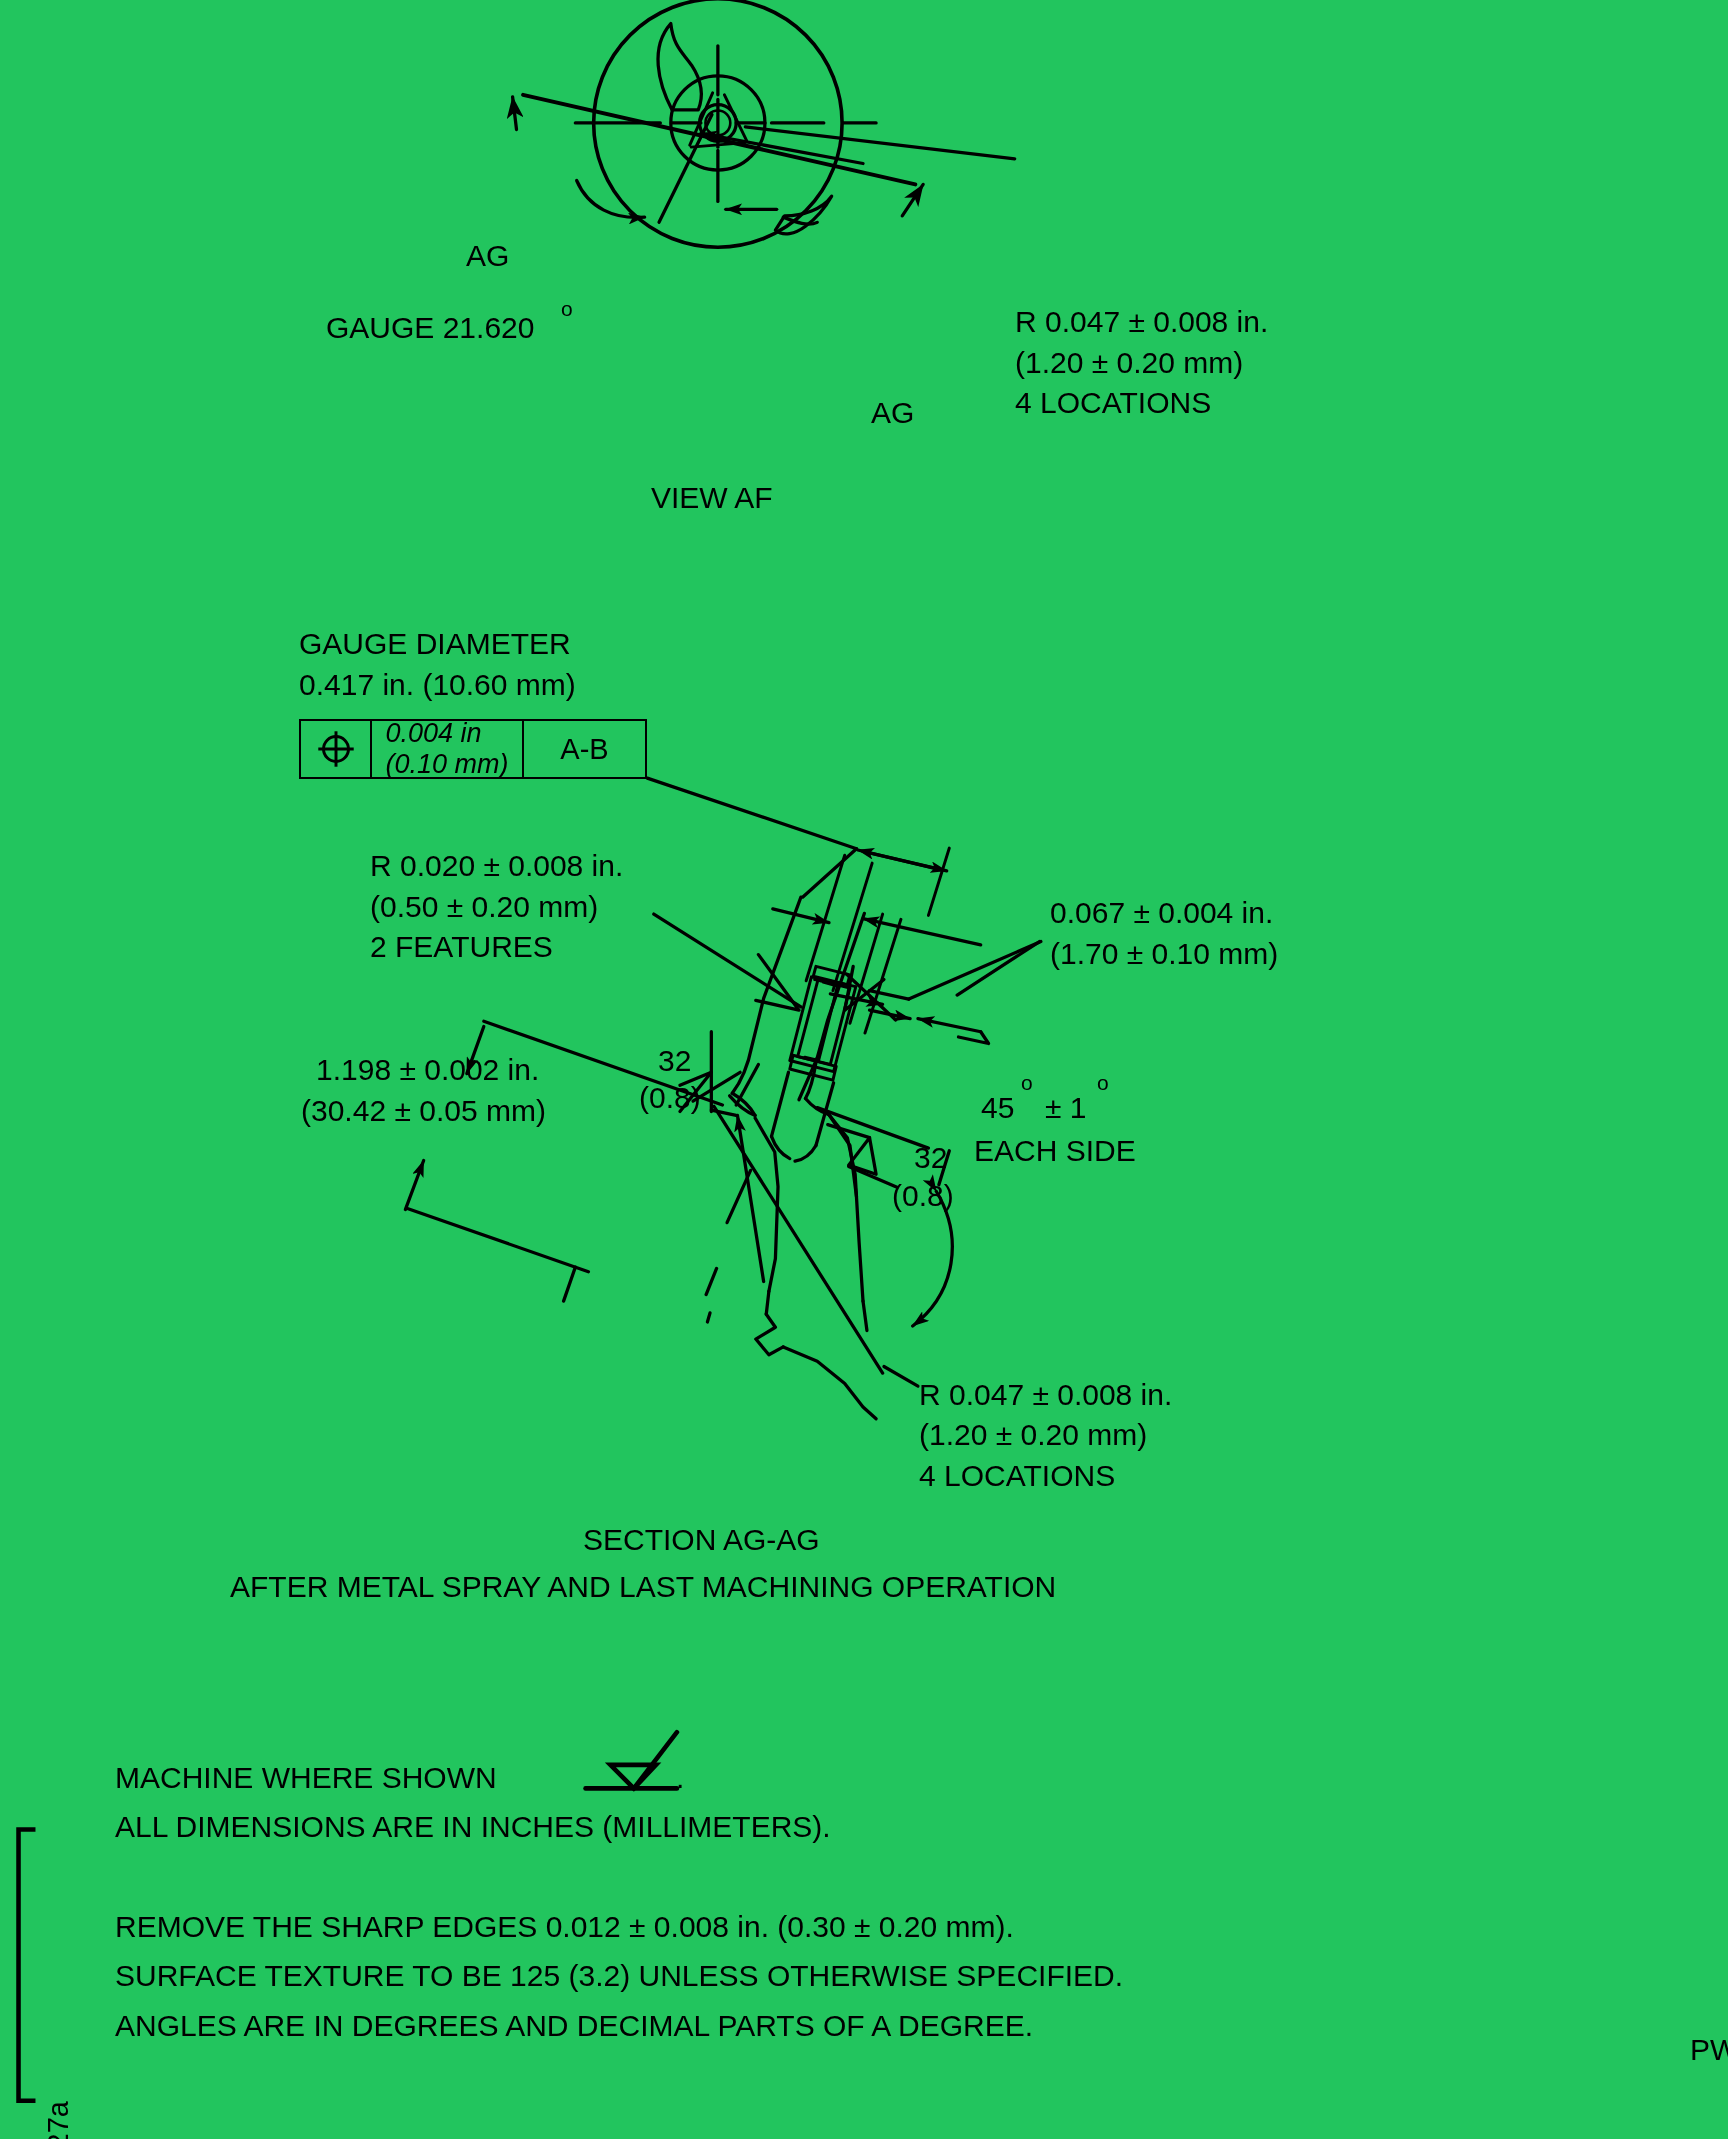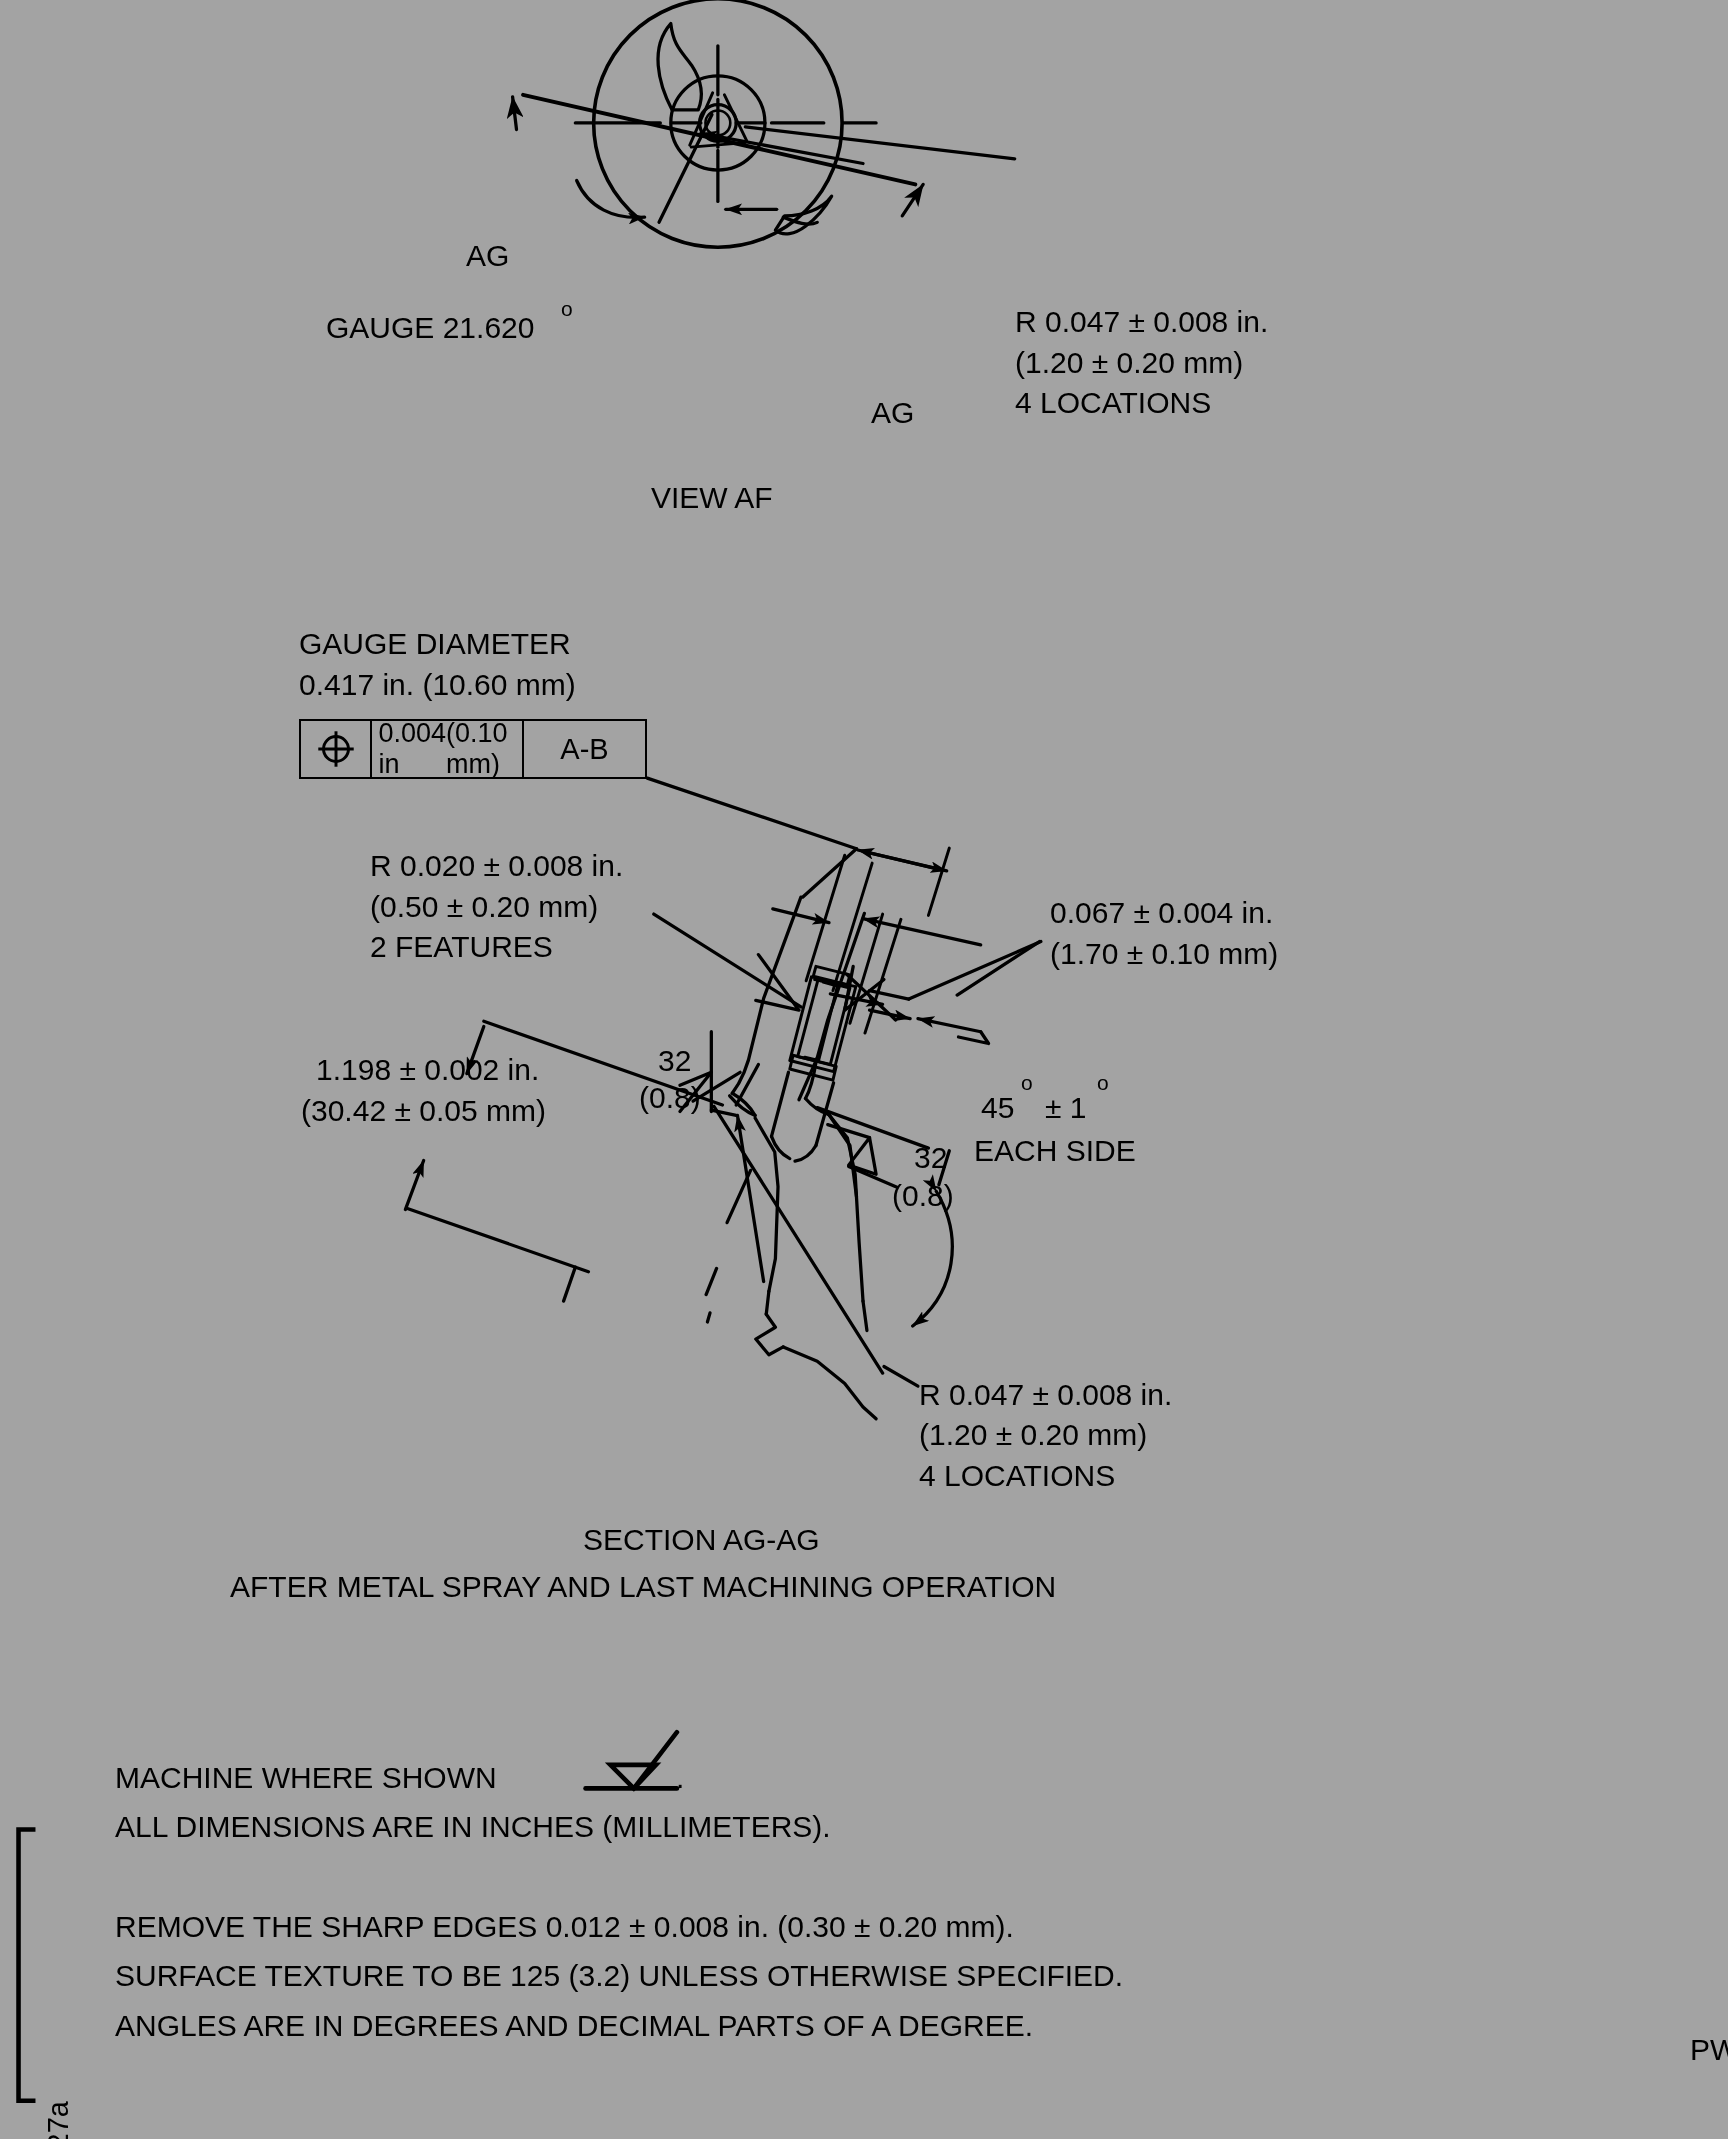--- a/index.html
+++ b/index.html
@@ -14,21 +14,21 @@
     position: relative;
     font-family: "Liberation Sans", sans-serif;
     color: #000000;
     overflow: hidden;
   }
   #sheet {
     position: absolute;
     left: 0; top: 0;
     width: 1728px;
     height: 2140px;
-    background: #a3a3a3;
+    background: #22c55e;
   }
   svg.draw {
     position: absolute;
     left: 0; top: 0;
     width: 1728px;
     height: 2140px;
     overflow: visible;
   }
   .txt {
     position: absolute;
@@ -81,24 +81,25 @@
     border-right: 2.6px solid #000;
     display: flex;
     align-items: center;
     justify-content: center;
     padding: 0 6.5px;
     box-sizing: border-box;
   }
   .fcf-cell:last-child { border-right: none; }
   .fcf-lines {
     display: flex;
-    flex-direction: row;
+    flex-direction: column;
     justify-content: center;
     line-height: 1.15;
     font-size: 27px;
+    font-style: italic;
   }
 </style>
 </head>
 <body>
 
 <div id="sheet">
 
   <svg class="draw" viewBox="0 0 2643 3273">
     <defs>
       <marker id="ar" markerWidth="26" markerHeight="18" refX="25" refY="9" orient="auto" markerUnits="userSpaceOnUse">

